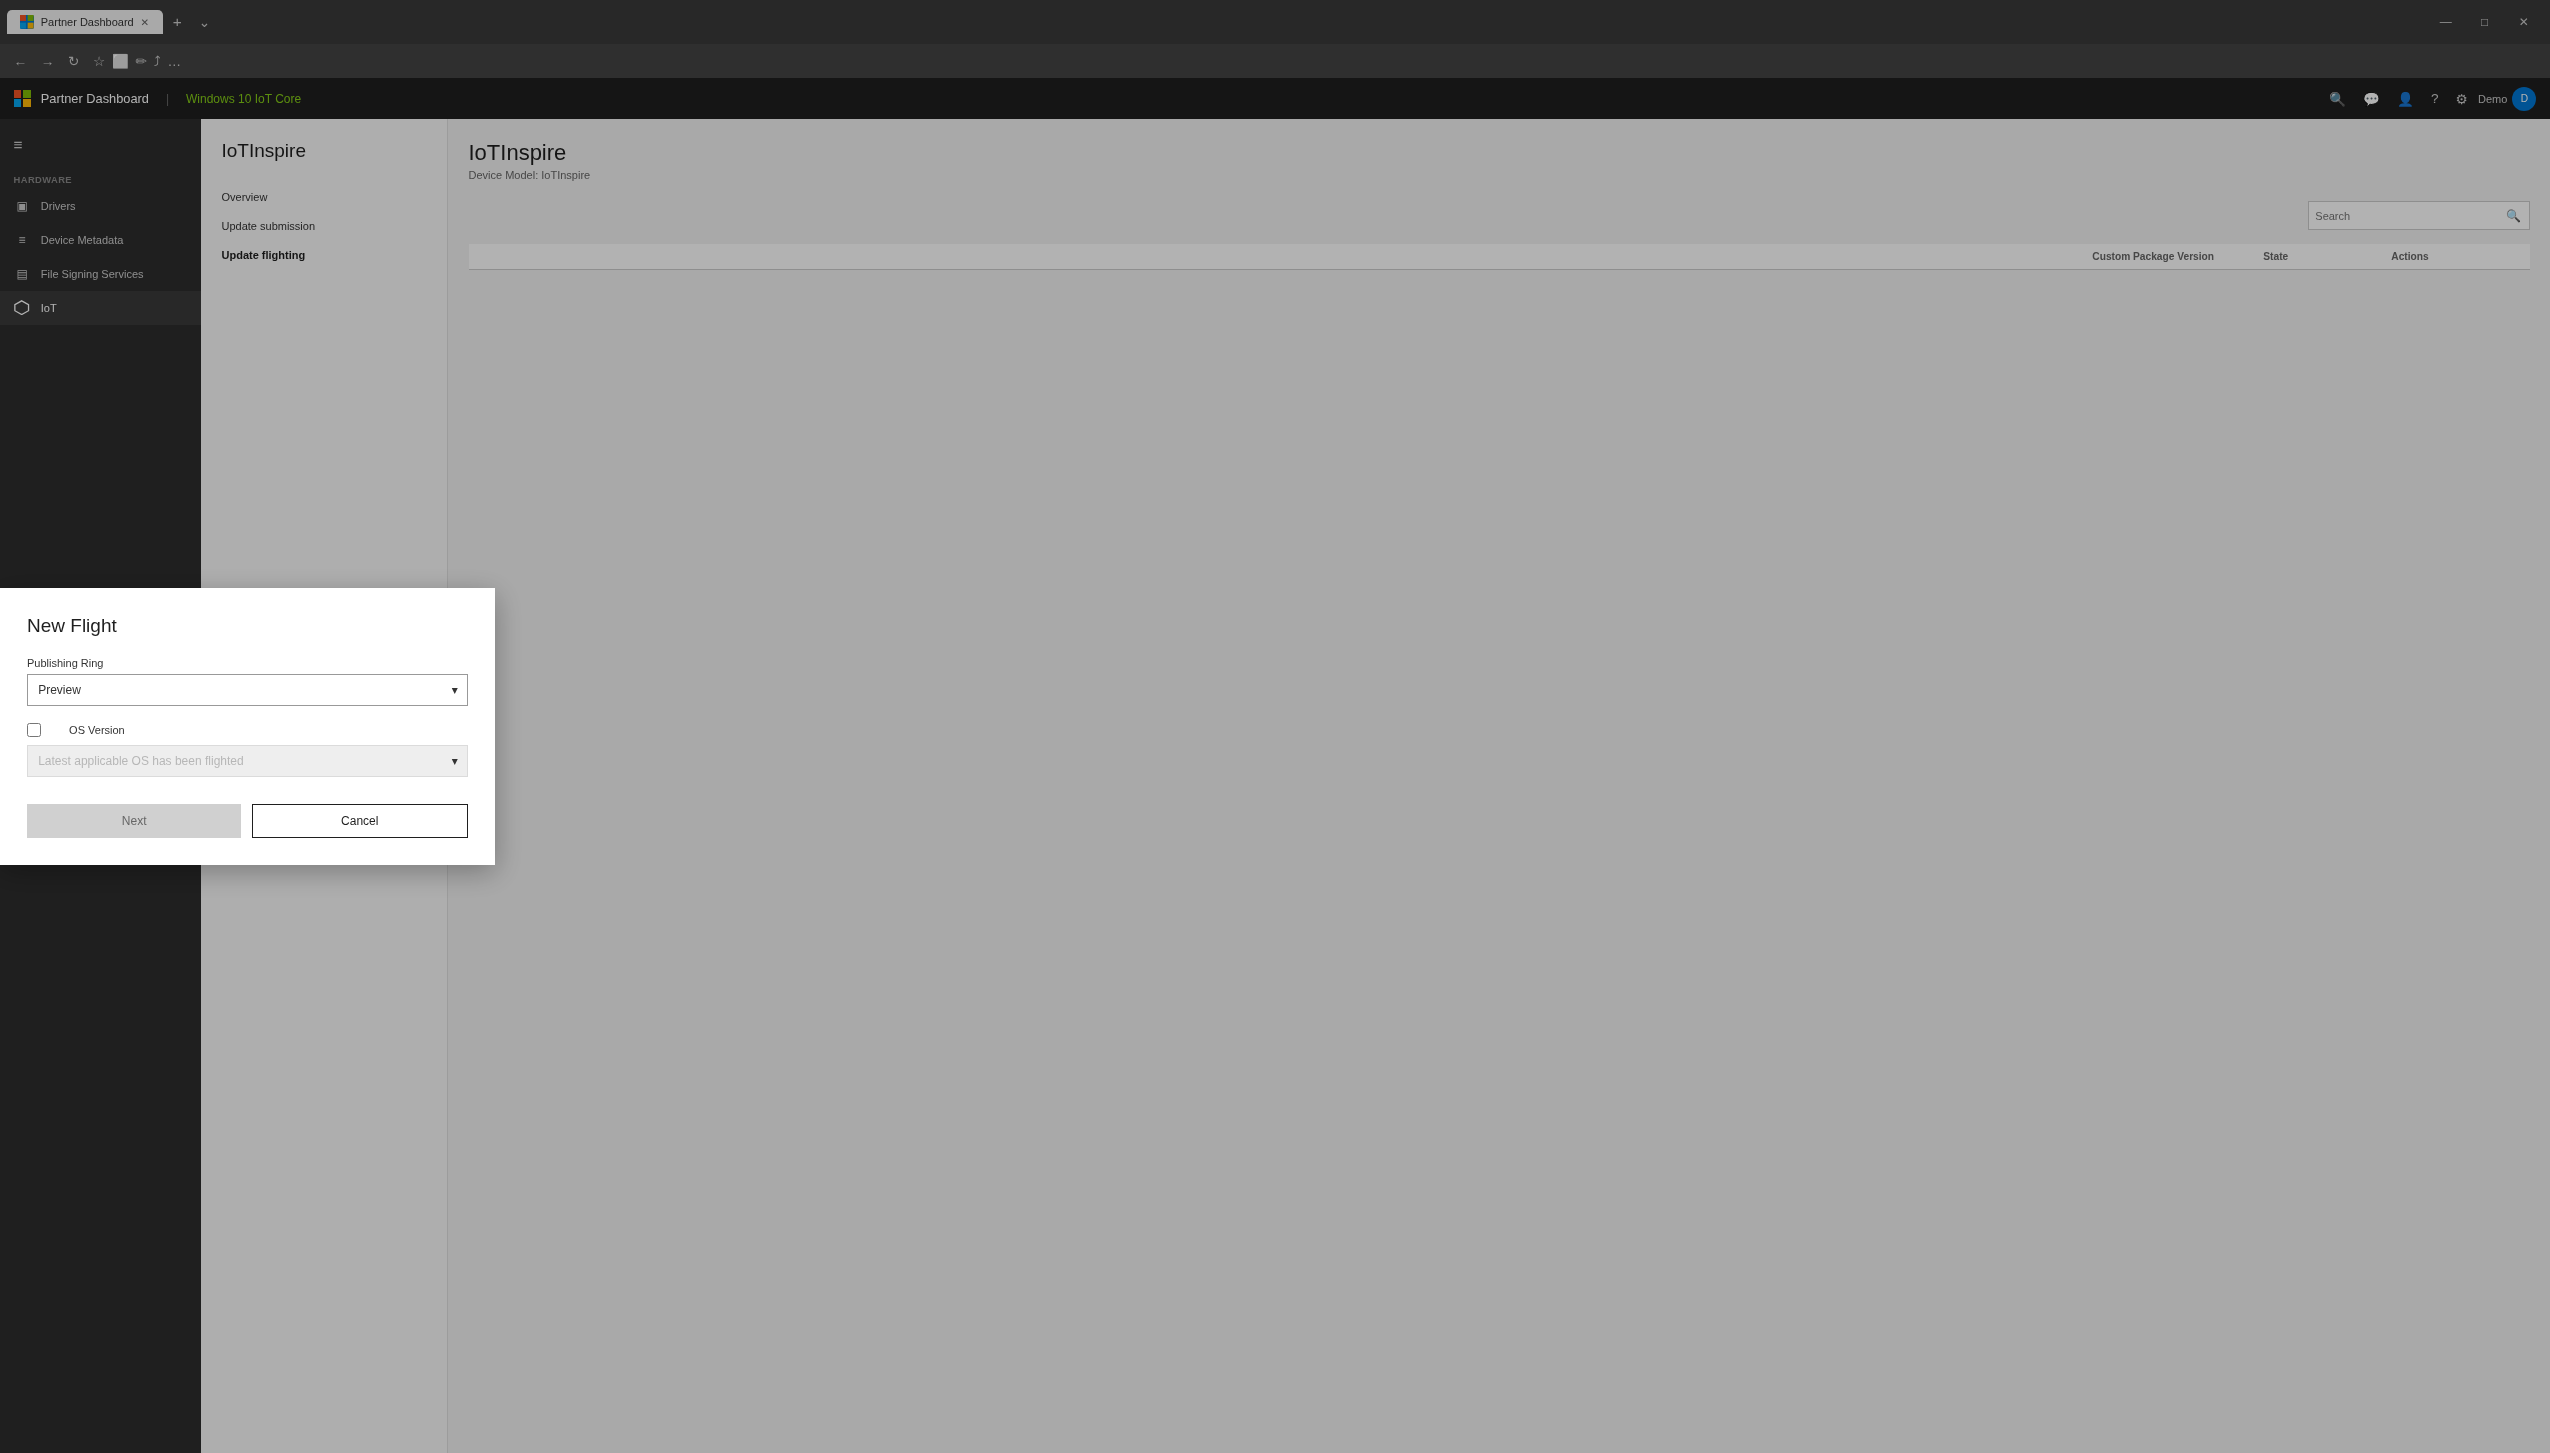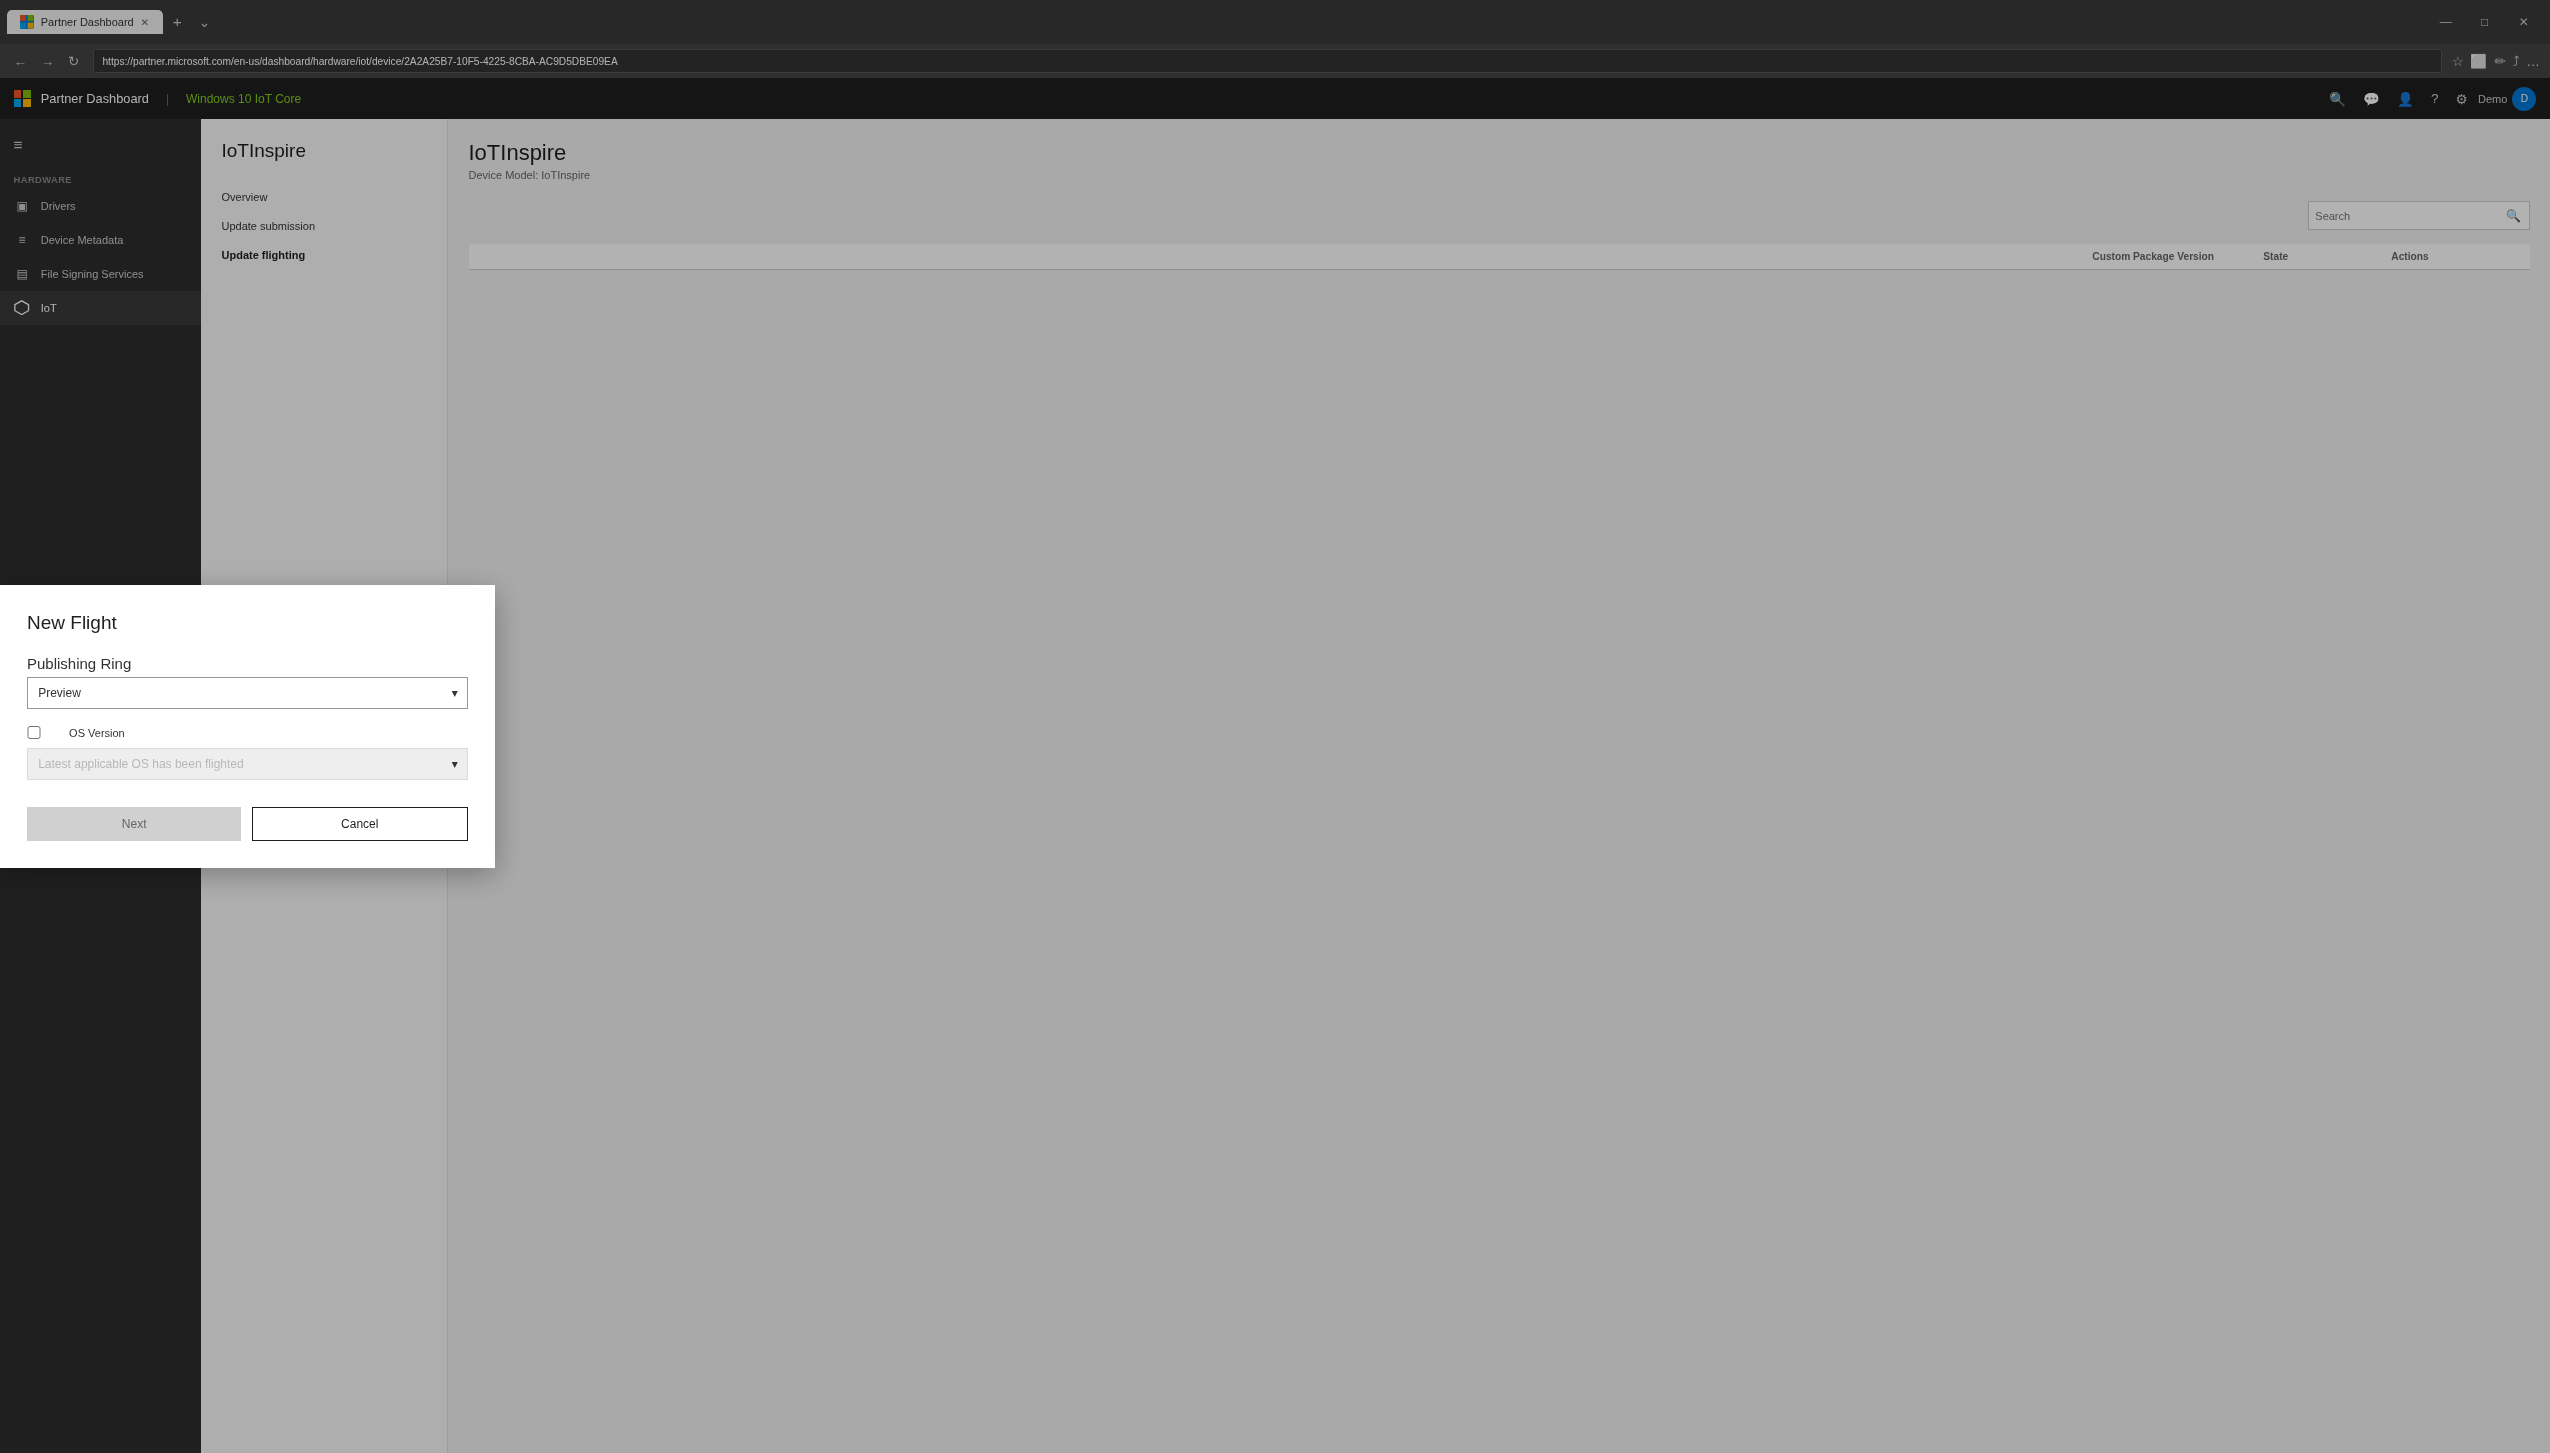--- a/index.html
+++ b/index.html
@@ -259,21 +259,21 @@
       font-size: 19px;
       font-weight: 300;
       color: #1f1f1f;
       margin-bottom: 20.5px;
     }
     .form-group {
       margin-bottom: 17px;
     }
     .form-label {
       display: block;
-      font-size: 15px;
+      font-size: 11px;
       color: #333;
       margin-bottom: 5.1px;
     }
     .form-select {
       width: 100%;
       height: 32px;
       border: 0.9px solid #999;
       padding: 0 10.2px;
       font-size: 12px;
       color: #333;
@@ -365,23 +365,20 @@
     <div class="win-btn">□</div>
     <div class="win-btn close">✕</div>
   </div>
 </div>
 
 <div class="address-bar">
   <div class="nav-btns">
     <button class="nav-btn">←</button>
     <button class="nav-btn">→</button>
     <button class="nav-btn">↻</button>
-  </div>
-  <div class="url-bar">
-    <span>https://partner.microsoft.com/en-us/dashboard/hardware/iot/device/2A2A25B7-10F5-4225-8CBA-AC9D5DBE09EA</span>
   </div>
   <div class="address-icons">
     <span style="cursor:pointer;">☆</span>
     <span style="cursor:pointer;">⬜</span>
     <span style="cursor:pointer;">✏</span>
     <span style="cursor:pointer;">⤴</span>
     <span style="cursor:pointer;">…</span>
   </div>
 </div>
 

